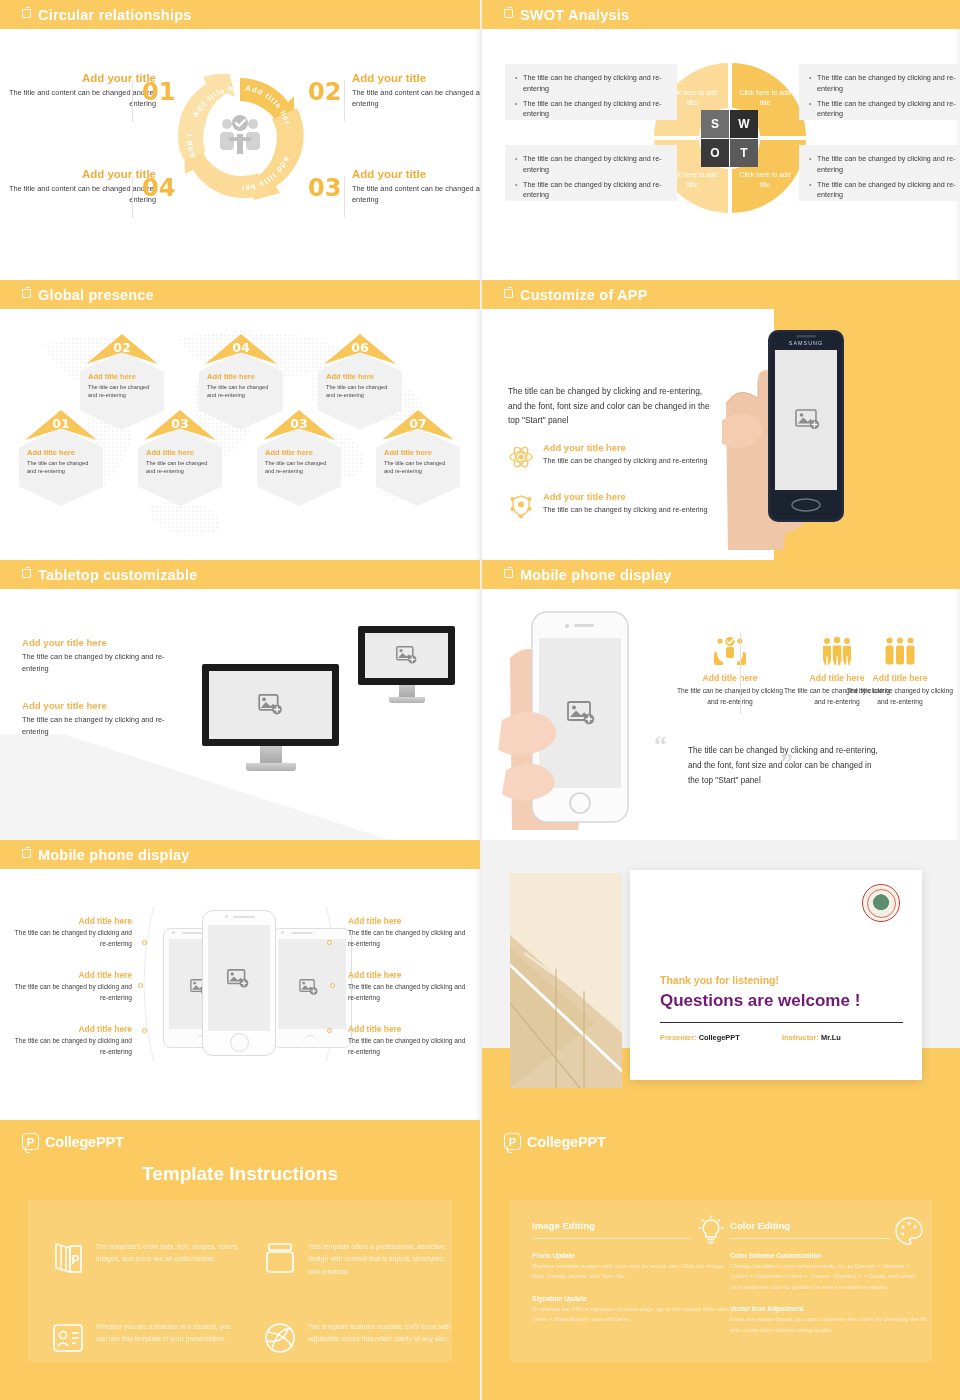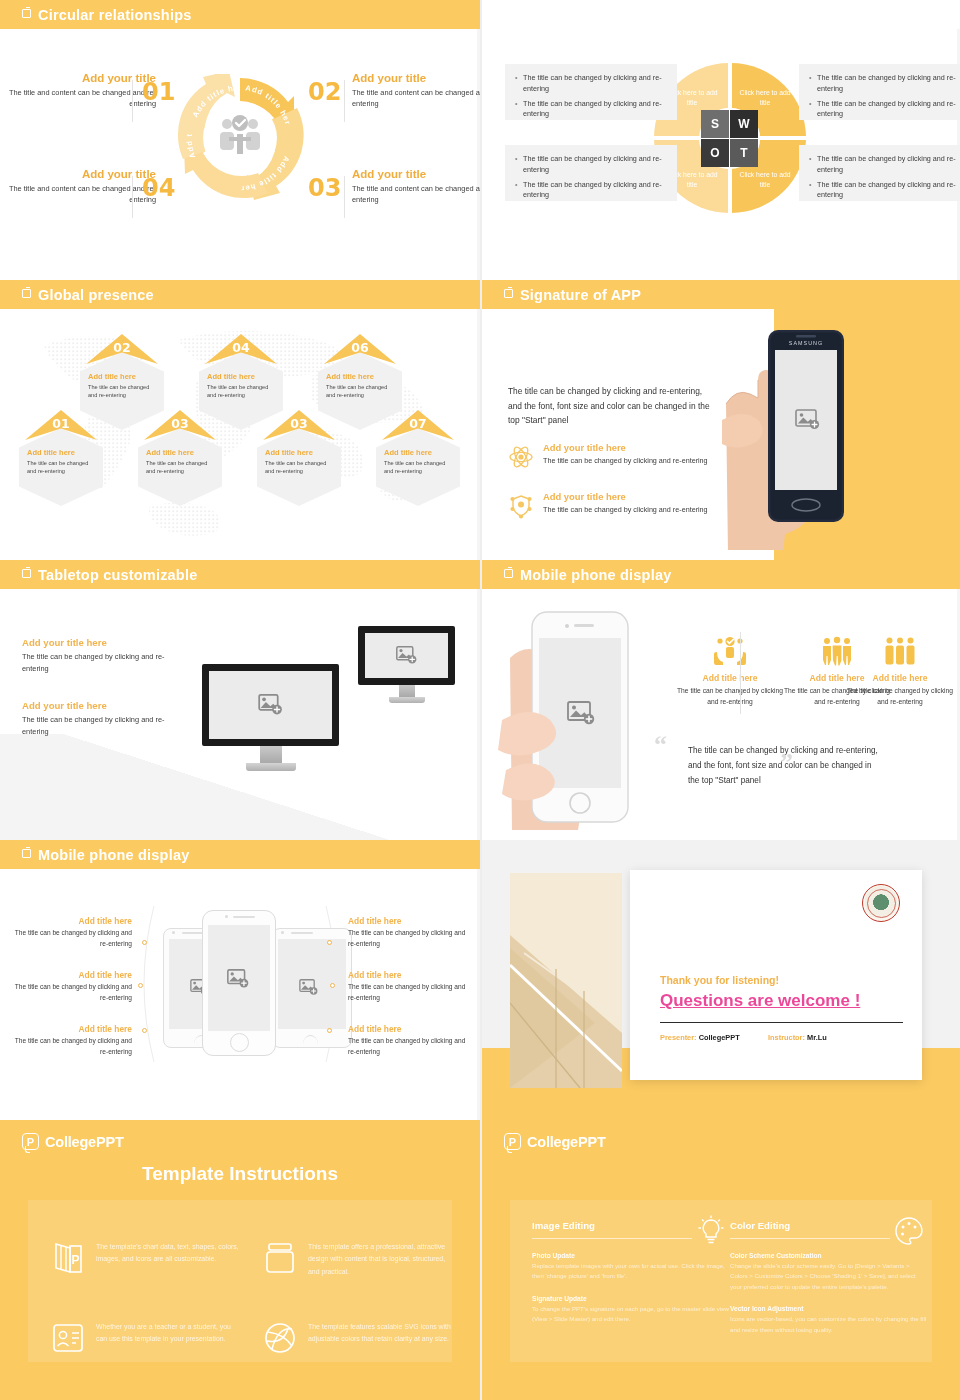--- a/index.html
+++ b/index.html
@@ -118,21 +118,21 @@
   .dotmark{ position:absolute; width:5px; height:5px; border-radius:50%; border:1px solid #f3b34c; background:#fff; }
 
   
   .s8{ background:#f2f2f2; }
   .s8 .yel{ position:absolute; left:0; right:0; bottom:0; height:98px; background:#fbca61; }
   .s8 .photo{ position:absolute; left:28px; top:33px; width:112px; height:215px; overflow:hidden;
     background:linear-gradient(160deg,#f7eedd 0%,#efdfc2 38%,#e3cda3 62%,#d8bf93 100%); }
   .s8 .card{ position:absolute; left:148px; top:30px; width:292px; height:210px; background:#fff;
     box-shadow:0 2px 10px rgba(0,0,0,.12); }
   .s8 .thx{ position:absolute; left:30px; top:104px; color:#f3b34c; font-size:10.5px; font-weight:bold; }
-  .s8 .qst{ position:absolute; left:30px; top:121px; color:#ec4899; font-size:17px; font-weight:bold;text-decoration:underline; }
+  .s8 .qst{ position:absolute; left:30px; top:121px; color:#701a75; font-size:17px; font-weight:bold; }
   .s8 .rule{ position:absolute; left:30px; top:152px; width:243px; height:1px; background:#2b2b2b; }
   .s8 .meta{ position:absolute; top:163px; font-size:7.4px; }
   .s8 .meta .k{ color:#f3b34c; font-weight:bold; }
   .s8 .meta .v{ color:#1c1c1c; font-weight:bold; }
   .s8 .www{ position:absolute; right:16px; bottom:9px; color:#fff; font-size:6.2px; opacity:.85;}
   .s8 .crest{ position:absolute; right:22px; top:14px; width:38px; height:38px; border-radius:50%;
     border:1.4px solid #c0392b;
     background:radial-gradient(circle at 50% 48%, #5d8f6f 0 30%, #f3efe4 31% 62%, #fbf7ef 63% 100%); }
   .s8 .crest:after{content:"";position:absolute;inset:3.5px;border-radius:50%;border:1.1px solid #c0392b;opacity:.7;}
 
@@ -232,20 +232,24 @@
       <rect x="31" y="22" width="14" height="18" rx="4" fill="#d2d2d2"></rect>
       <rect x="22" y="24" width="6" height="20" fill="#bfbfbf"></rect>
       <rect x="14" y="27" width="22" height="4" fill="#bfbfbf"></rect>
     </svg>
 
     <div class="seal"></div>
     <div class="pgno">32</div>
   </div>
 
   <div class="slide r">
+    <div class="hdr">
+      <span class="sq"></span>
+      <span class="ttl">SWOT Analysis</span>
+    </div>
     <div class="accentbar"></div>
 
     <svg class="swcircle" viewBox="0 0 160 158">
       <path d="M79,79 L79,4 A75,75 0 0 0 79,154 Z" fill="#fbdb97"></path>
       <path d="M81,79 L81,4 A75,75 0 0 1 81,154 Z" fill="#f8c558"></path>
       <rect x="78" y="0" width="4" height="158" fill="#ffffff"></rect>
       <rect x="0" y="77" width="160" height="4" fill="#ffffff"></rect>
       <circle cx="80" cy="79" r="30" fill="#ffffff"></circle>
     </svg>
     <div class="swcenter">
@@ -366,21 +370,21 @@
     </div>
 
     <div class="seal"></div>
     <div class="pgno">34</div>
   </div>
 
   <div class="slide r">
     <div class="yellowpanel"></div>
     <div class="hdr">
       <span class="sq"></span>
-      <span class="ttl">Signature of APP</span>
+      <span class="ttl">Customize of APP</span>
     </div>
 
     <div class="s4txt">The title can be changed by clicking and re-entering, and the font, font size and color can be changed in the top "Start" panel</div>
 
     <div class="s4row" style="top:162px;">
       <svg class="ic" viewBox="0 0 26 26">
         <ellipse cx="13" cy="13" rx="11" ry="4.6" fill="none" stroke="#f6c663" stroke-width="1.3"></ellipse>
         <ellipse cx="13" cy="13" rx="11" ry="4.6" fill="none" stroke="#f6c663" stroke-width="1.3" transform="rotate(60 13 13)"></ellipse>
         <ellipse cx="13" cy="13" rx="11" ry="4.6" fill="none" stroke="#f6c663" stroke-width="1.3" transform="rotate(120 13 13)"></ellipse>
         <circle cx="13" cy="13" r="2.6" fill="#f6c663"></circle>
@@ -669,21 +673,21 @@
     </div>
     <div class="card">
       <div class="crest"></div>
       <div class="thx">Thank you for listening!</div>
       <div class="qst">Questions are welcome !</div>
       <div class="rule"></div>
       <div class="meta" style="left:30px;">
         <span class="k">Presenter:</span>
         <span class="v">CollegePPT</span>
       </div>
-      <div class="meta" style="left:138px;">
+      <div class="meta" style="left:152px;">
         <span class="k">Instructor:</span>
         <span class="v">Mr.Lu</span>
       </div>
     </div>
     <div class="www">www.collegeppt.com</div>
   </div>
 </div>
 
 <div class="gap"></div>
 <div class="grid" style="grid-auto-rows:282px;">

